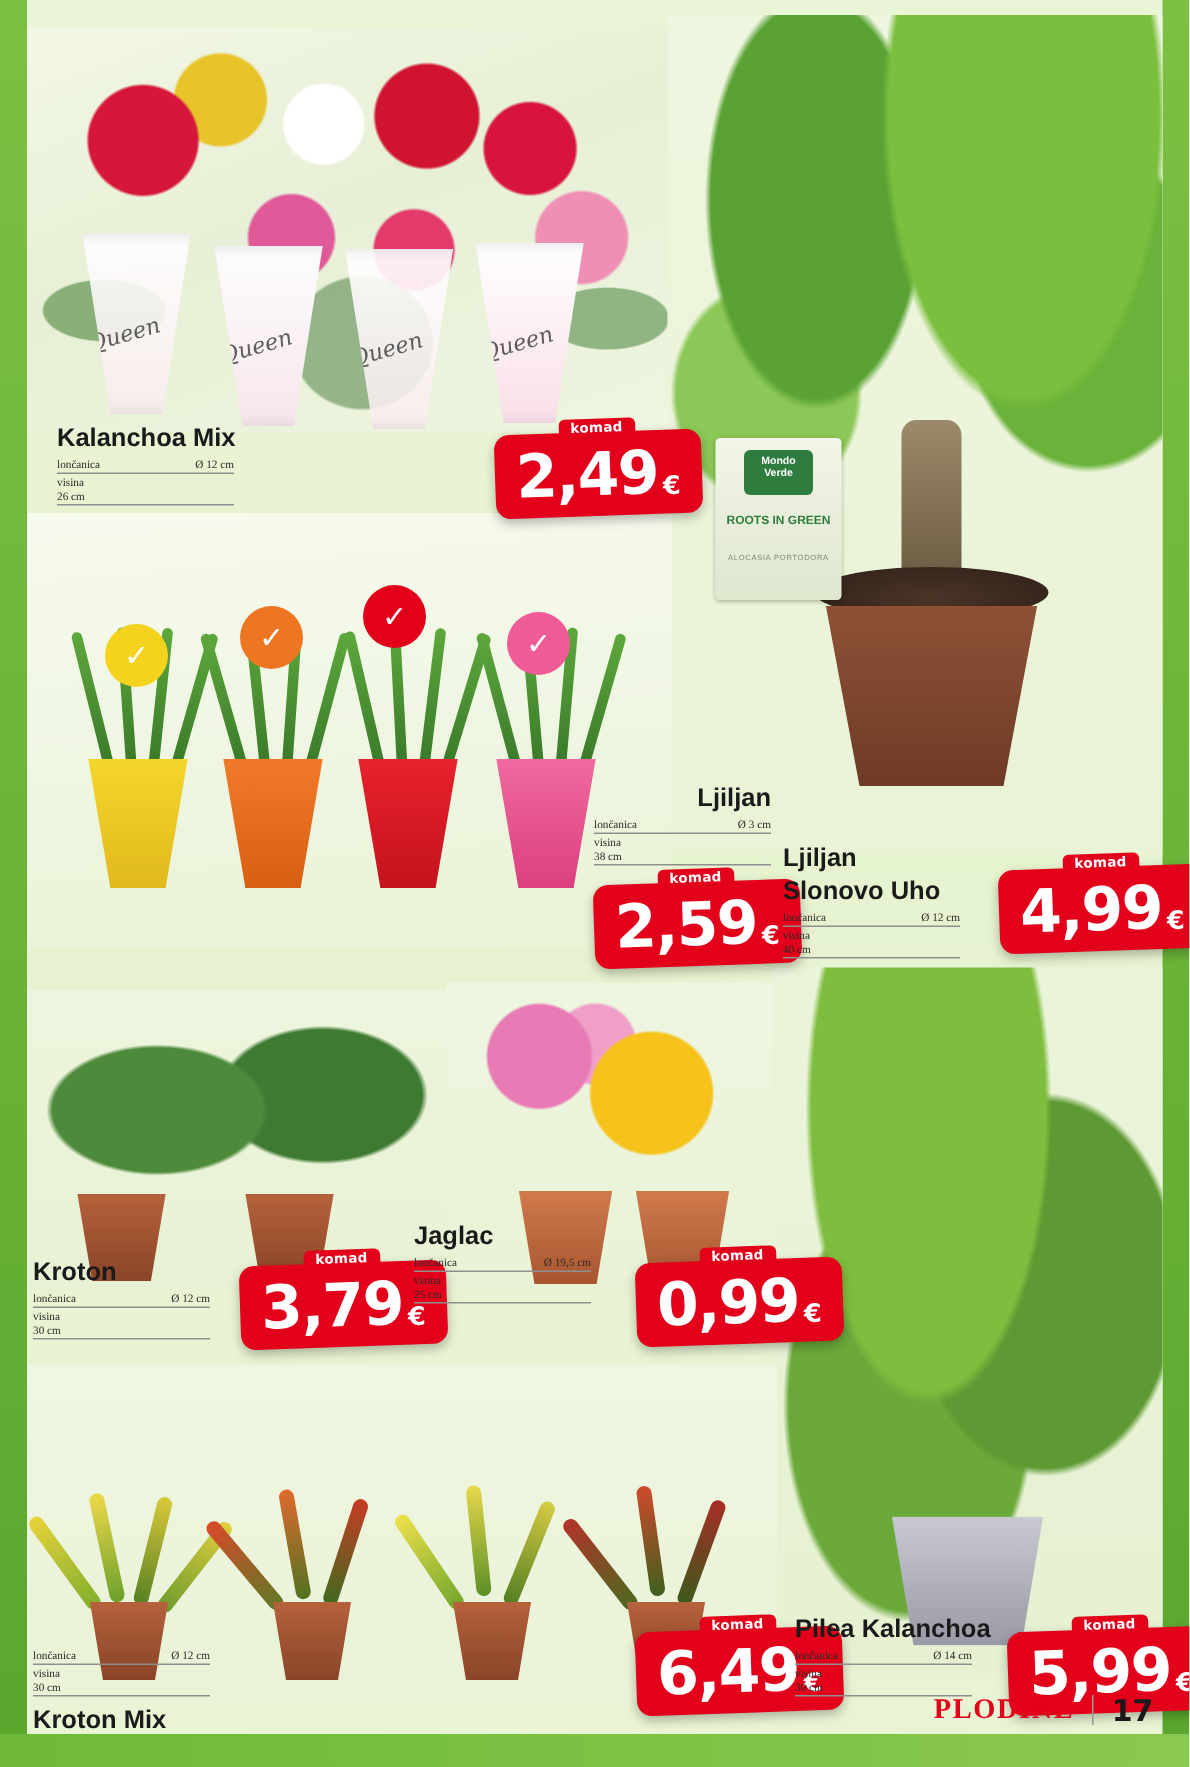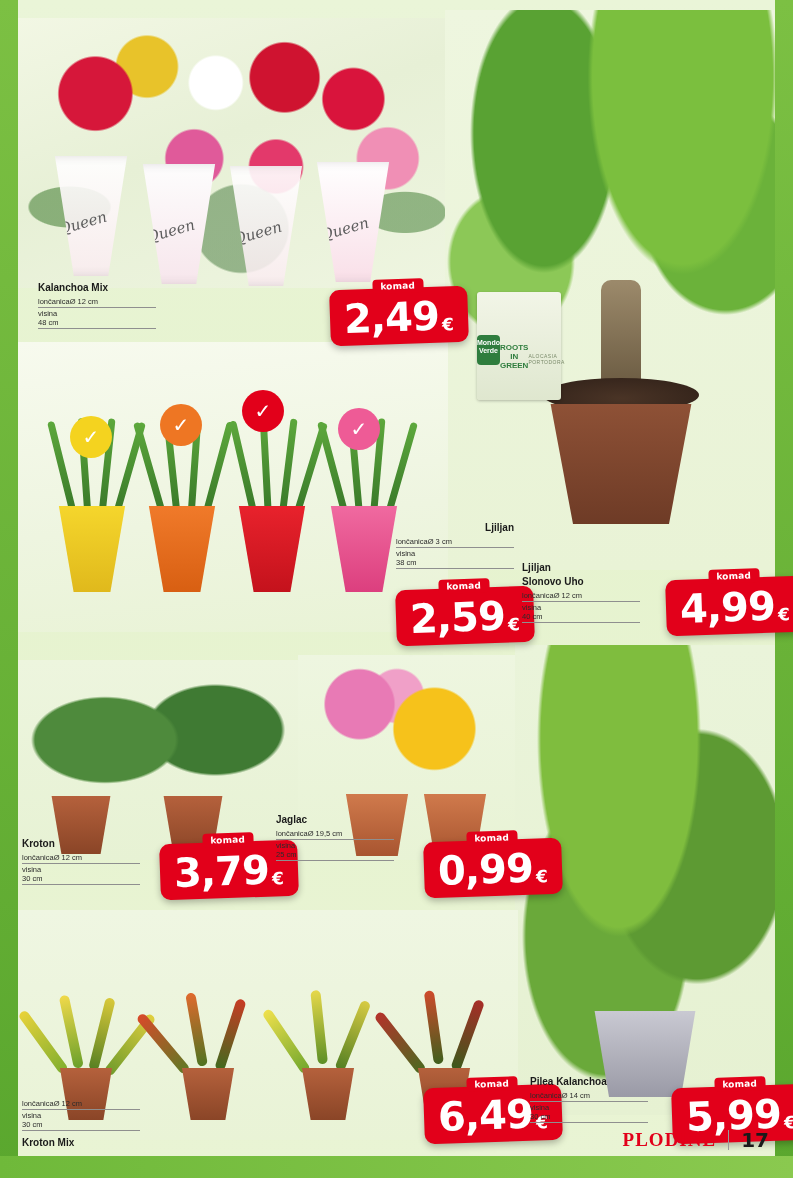--- a/index.html
+++ b/index.html
@@ -93,21 +93,21 @@
   }
   #photo-alocasia .stem {
     position: absolute; left: 156px; bottom: 180px; width: 40px; height: 110px;
     background: linear-gradient(180deg,#9c8a6b,#6a5a41);
     border-radius: 10px;
   }
   #photo-alocasia .tag {
     position: absolute; left: 32px; bottom: 170px; width: 84px; height: 108px;
     background: linear-gradient(180deg,#f2f5e7,#dfe7cf);
     border-radius: 3px; box-shadow: 0 1px 3px rgba(0,0,0,.25);
-    display: flex; flex-direction: row; align-items: center; padding-top: 8px;
+    display: flex; flex-direction: column; align-items: center; padding-top: 8px;
   }
   #photo-alocasia .tag .badge {
     width: 46px; height: 30px; background: #2f7d3e; border-radius: 4px;
     color: #fff; font-size: 7px; text-align: center; line-height: 1.1; padding-top: 4px;
     font-weight: bold;
   }
   #photo-alocasia .tag .t2 { margin-top: 12px; font-size: 8px; color: #2f7d3e; font-weight: bold; text-align:center;}
   #photo-alocasia .tag .t3 { margin-top: 18px; font-size: 5px; color: #7a8a6a; letter-spacing: .5px; }
 
   
@@ -220,28 +220,29 @@
     font-family: "DejaVu Sans", sans-serif;
     font-weight: bold; font-size: 17px; margin-left: 3px;
     vertical-align: baseline;
   }
   .price .row { display: flex; align-items: flex-end; justify-content: center; }
 
   
   .plabel { position: absolute; }
   .plabel .name {
     font-family: "Liberation Sans", sans-serif;
-    font-weight: bold; font-size: 10px; color: #1a1a1a;
+    font-weight: bold; font-size: 17px; color: #1a1a1a;
     line-height: 1.12; margin-bottom: 3px;
   }
   .spec { width: 118px; font-size: 7.5px; color: #2b2b2b; }
   .spec .srow {
-    display: flex; 
+    display: flex; justify-content: space-between;
     border-bottom: 1px solid #8f8f8f;
     padding: 1px 0 1px 0;
+    font-family: Liberation Serif, serif;
   }
   .spec .srow:last-child { border-bottom: 1px solid #8f8f8f; flex-direction: column; }
   .spec .k { font-size: 7.5px; }
   .spec .v { font-size: 7.5px; }
 
   
   .footer {
     position: absolute; right: 24px; bottom: 26px;
     display: flex; align-items: center; gap: 12px;
   }
@@ -377,21 +378,21 @@
 
   <div class="plabel" style="left:38px; top:282px;">
     <div class="name">Kalanchoa Mix</div>
     <div class="spec">
       <div class="srow">
           <span class="k">lončanica</span>
           <span class="v">Ø 12 cm</span>
         </div>
       <div class="srow">
           <span class="k">visina</span>
-          <span class="v">48 cm</span>
+          <span class="v">26 cm</span>
         </div>
     </div>
   </div>
   <div class="price" style="left:330px; top:288px;">
     <div class="kom">komad</div>
     <div class="row">
       <span class="val"><span>2,</span><span>49</span></span>
       <span class="cur">€</span>
     </div>
   </div>

